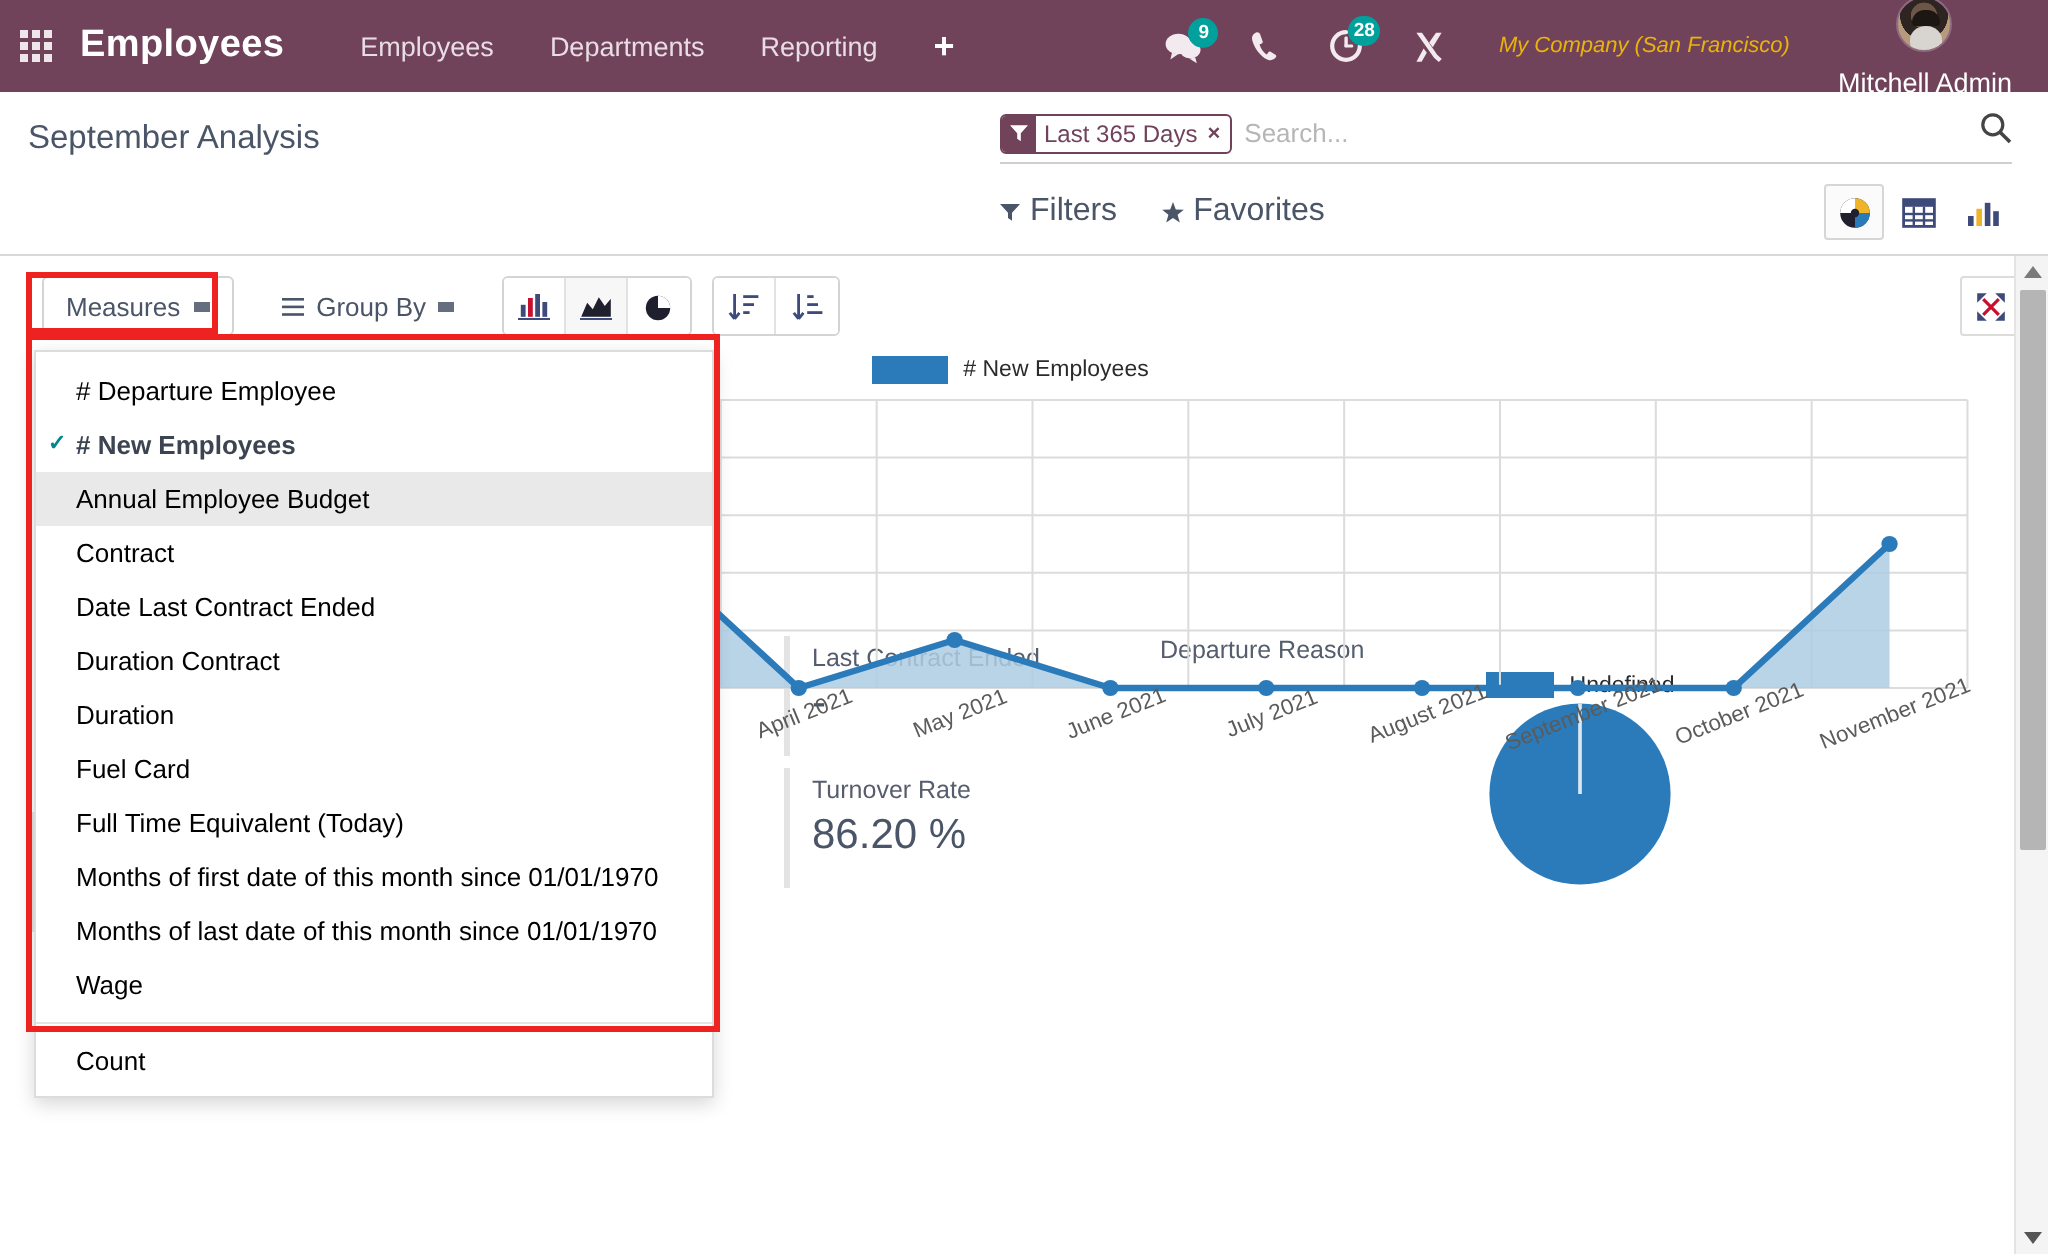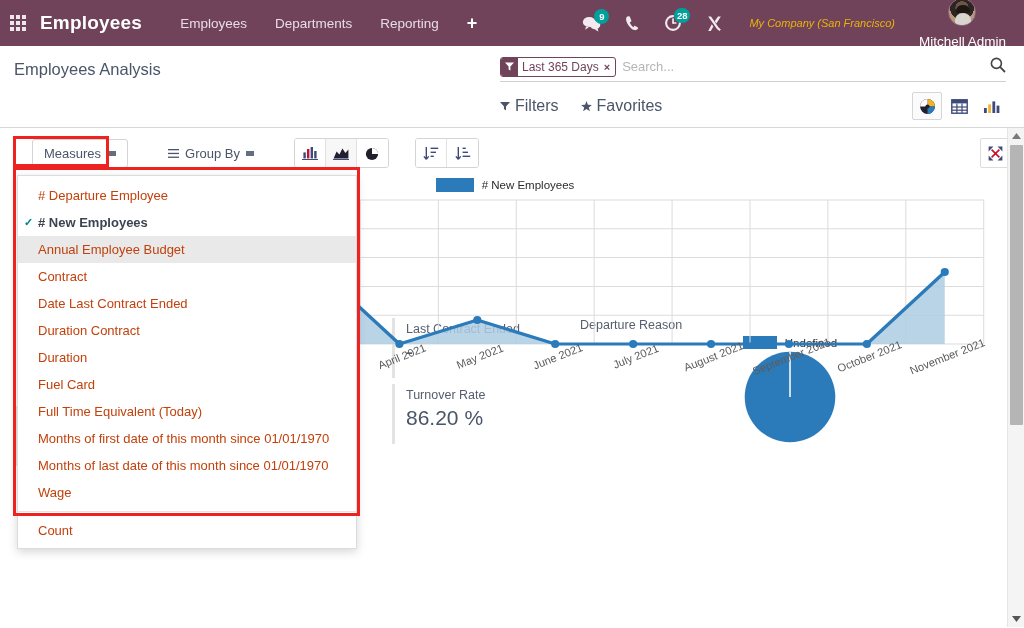--- a/index.html
+++ b/index.html
@@ -108,21 +108,21 @@
   .view-btn {
     width: 30px; height: 28px; display: flex; align-items: center; justify-content: center;
     cursor: pointer; border: 1px solid transparent; border-radius: 2px;
   }
   .view-btn.active { border-color: #d6d6d6; background: #fbfbfb; }
 
   
   .content { position: relative; height: calc(628px - 46px - 83px); background: #fff; overflow: hidden; }
 
   .dash-toolbar {
-    display: flex; align-items: center; padding: 10px 14px 0 32px; gap: 16px;
+    display: flex; padding: 10px 14px 0 21px; gap: 0;
     position: relative;
   }
   .btn-measures {
     font-size: 13px; color: #4a5568; background: #fff;
     border: 1px solid #d4d4d4; border-radius: 3px;
     padding: 6px 11px; cursor: pointer; display: flex; align-items: center; gap: 7px;
     white-space: nowrap;
   }
   .btn-groupby {
     font-size: 13px; color: #4a5568; background: transparent; border: none;
@@ -180,21 +180,21 @@
   .sb-track { flex: 1; }
 
   
   .measures-menu {
     position: absolute; left: 17px; top: 47px; width: 340px;
     background: #fff; border: 1px solid #dcdcdc;
     box-shadow: 0 3px 9px rgba(0,0,0,.16);
     z-index: 25; padding: 6px 0 4px 0;
   }
   .menu-item {
-    font-size: 13px; color: #c2410c; padding: 5px 12px 5px 20px;
+    font-size: 13px; color: #000000; padding: 5px 12px 5px 20px;
     cursor: pointer; white-space: nowrap; position: relative; line-height: 17px;
   }
   .menu-item.selected { font-weight: bold; color: #3c4451; }
   .menu-item.selected::before {
     content: "\2713"; position: absolute; left: 6px; top: 5px;
     color: #00868c; font-size: 11px; font-weight: bold;
   }
   .menu-item.hovered { background: #e9e9e9; }
   .menu-sep { height: 1px; background: #e4e4e4; margin: 5px 0; }
 
@@ -263,21 +263,21 @@
     <div class="user-zone">
       <div class="avatar"></div>
       <div class="user-name">Mitchell Admin</div>
     </div>
   </div>
 </div>
 
 <div class="control-panel">
   <div class="cp-row">
     <div class="cp-left">
-      <div class="page-title">Employees Analysis</div>
+      <div class="page-title">September Analysis</div>
     </div>
     <div class="cp-right">
       <div class="search-bar">
         <div class="facet">
           <div class="facet-icon">
             <svg width="9" height="9" viewBox="0 0 9 9">
                 <path d="M0 0.6 H9 L5.4 4.6 V8.6 L3.6 7.4 V4.6 Z" fill="#ffffff"></path>
               </svg>
           </div>
           <div class="facet-label">Last 365 Days</div>

